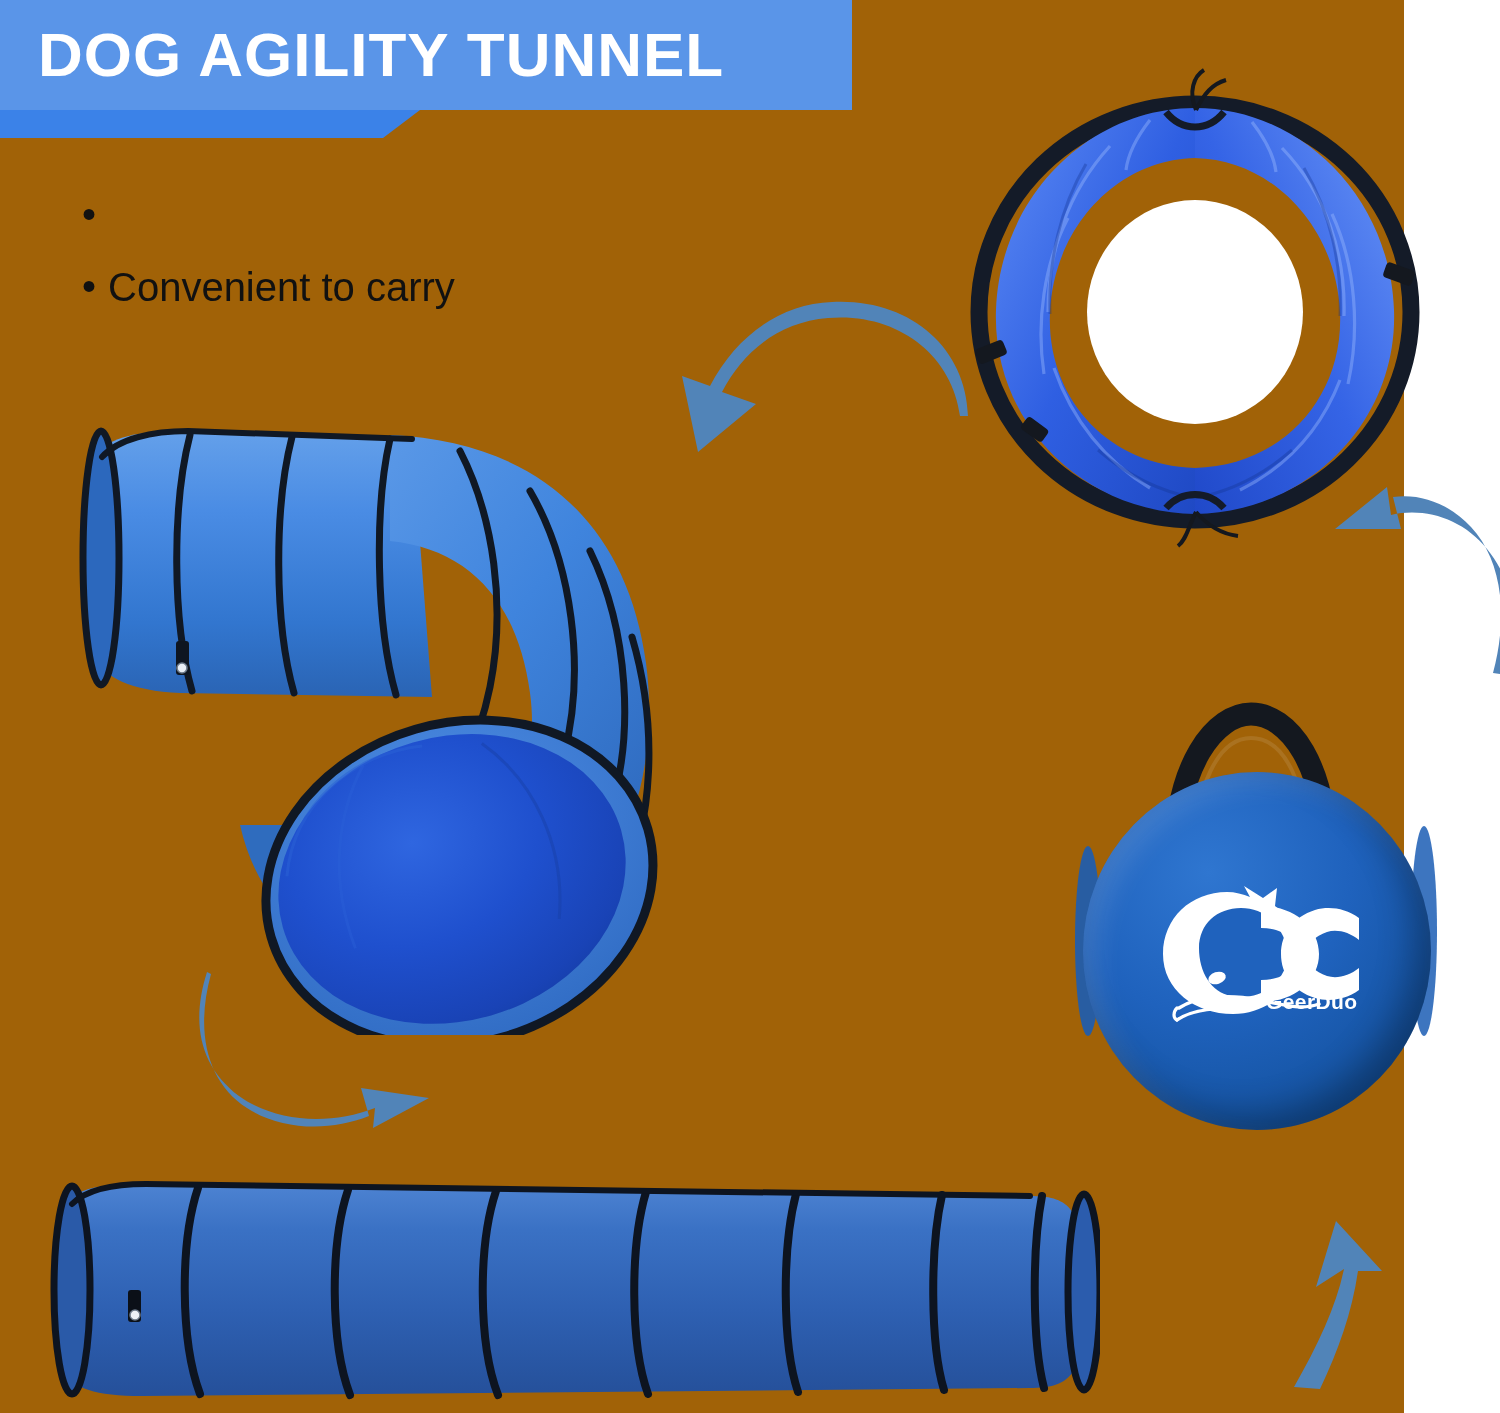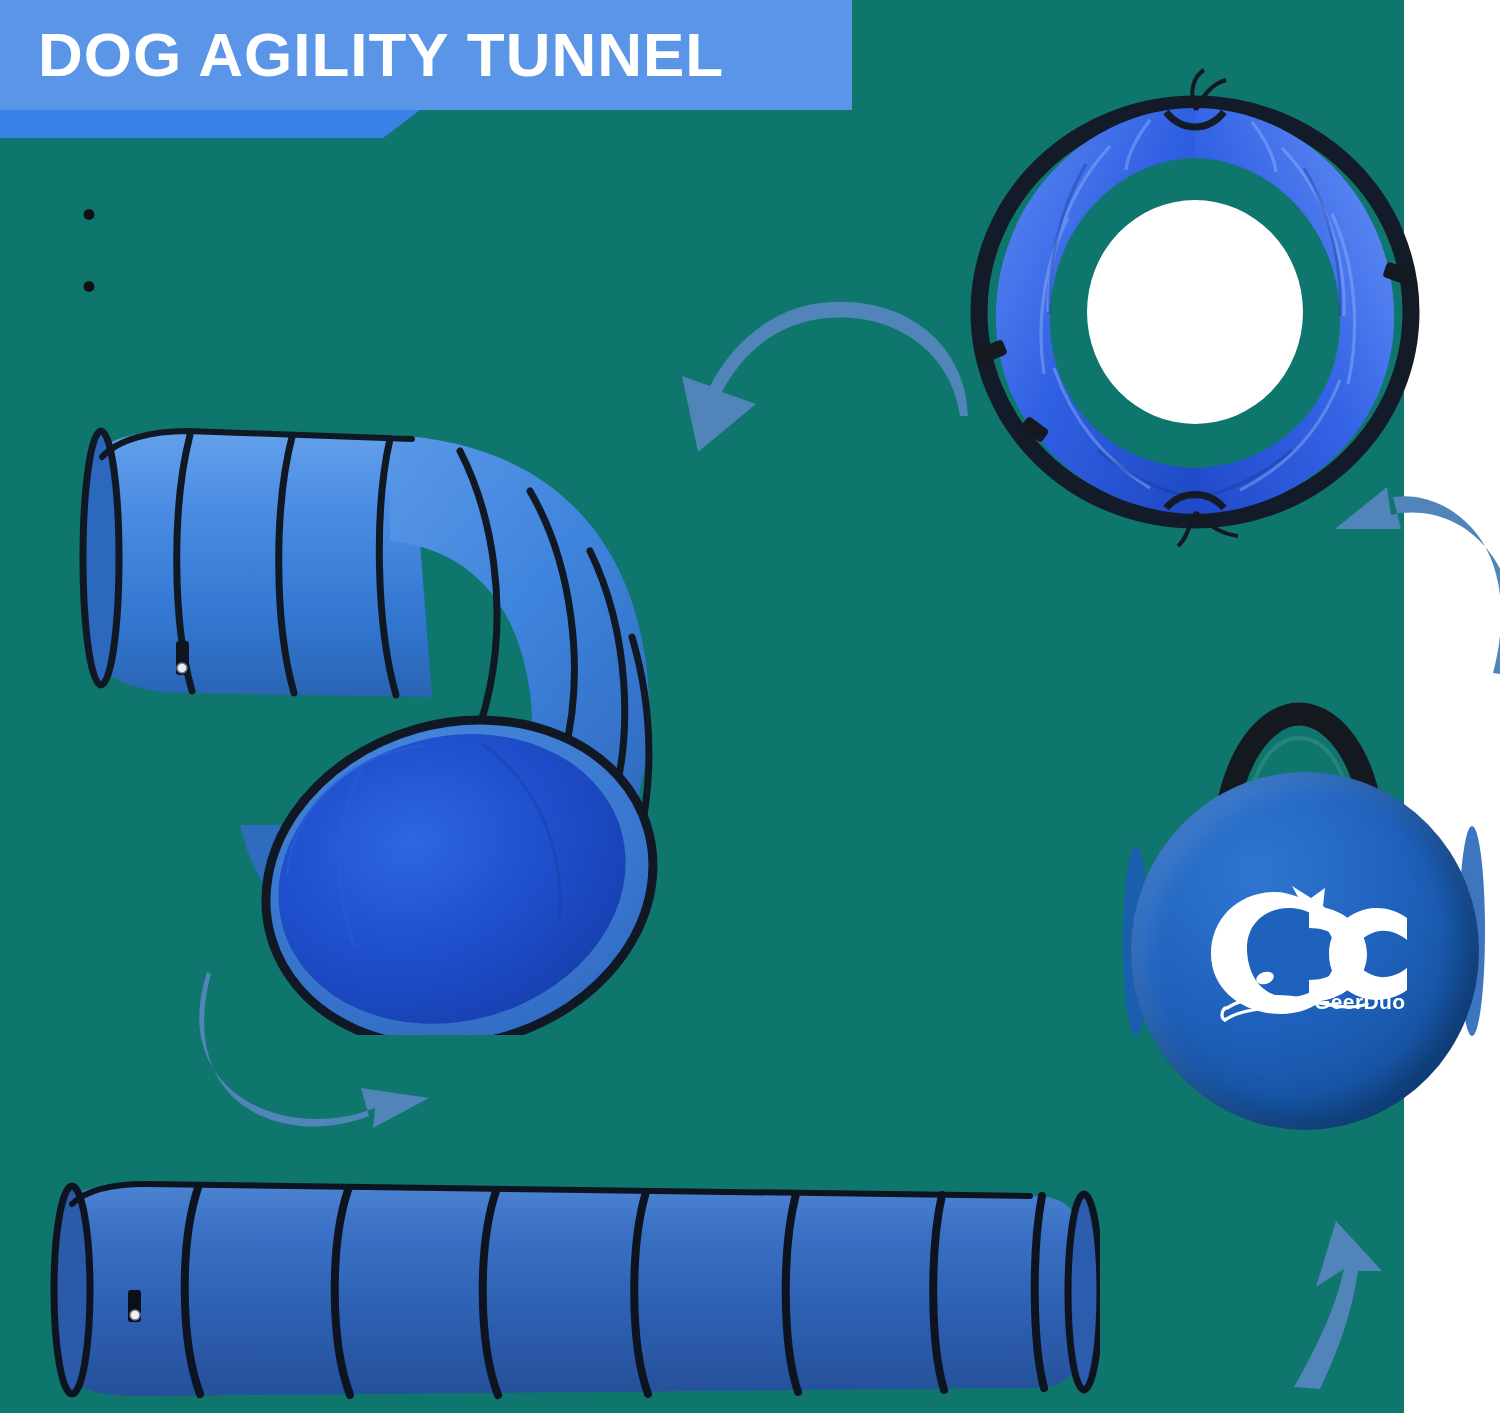--- a/index.html
+++ b/index.html
@@ -1,19 +1,19 @@
 <!DOCTYPE html>
 <html><head>
 <meta charset="utf-8">
 <style>
   html,body{margin:0;padding:0;background:#ffffff;}
   body{width:1500px;height:1413px;position:relative;overflow:hidden;
        font-family:"Liberation Sans","DejaVu Sans",sans-serif;}
 
-  #stage{position:absolute;inset:0;width:1404px;height:1413px;background:#0f766e;}
+  #stage{position:absolute;inset:0;width:1404px;height:1413px;background:#a16207;}
 
   
   .banner-main{position:absolute;left:0;top:0;width:852px;height:110px;
        background:#5a95e8;}
   .banner-strip{position:absolute;left:0;top:110px;width:420px;height:28px;
        background:#3b82e8;
        clip-path:polygon(0 0, 420px 0, 383px 28px, 0 28px);}
   .banner-title{position:absolute;left:38px;top:14px;width:790px;height:82px;
        color:#ffffff;font-size:62px;font-weight:bold;letter-spacing:1px;
        line-height:82px;white-space:nowrap;}
@@ -26,21 +26,21 @@
   .bullet-text{font-size:40px;line-height:46px;color:#111;}
 
   
   #curved-tunnel{position:absolute;left:60px;top:425px;width:800px;height:610px;}
   .ct-svg{position:absolute;left:0;top:0;width:800px;height:610px;}
 
   
   #folded-ring{position:absolute;left:960px;top:68px;width:470px;height:480px;}
 
   
-  #carry-bag{position:absolute;left:1095px;top:676px;width:400px;height:500px;}
+  #carry-bag{position:absolute;left:1047px;top:676px;width:400px;height:500px;}
   .bag-disc{position:absolute;left:36px;top:96px;width:348px;height:358px;
        border-radius:50%;
        background:
          radial-gradient(circle at 36% 28%, #2f76d0 0%, #1f62bd 42%, #14529f 78%, #0e4486 100%);
        box-shadow:inset -16px -14px 34px rgba(0,0,0,.30),
                   inset 14px 12px 26px rgba(255,255,255,.13);}
   .bag-rimL{position:absolute;left:28px;top:170px;width:26px;height:190px;
        border-radius:50%;background:#1b5db4;opacity:.9;}
   .bag-rimR{position:absolute;left:364px;top:150px;width:26px;height:210px;
        border-radius:50%;background:#1b5db4;opacity:.85;}
@@ -62,20 +62,21 @@
   <div class="banner-main"></div>
   <div class="banner-strip"></div>
   <div class="banner-title">DOG AGILITY TUNNEL</div>
 
   <div class="bullets">
     <div class="bullet-row">
       <span class="bullet-dot">•</span>
     </div>
     <div class="bullet-row">
       <span class="bullet-dot">•</span>
+      <span class="bullet-text">Convenient to carry</span>
     </div>
   </div>
 
   <div id="curved-tunnel">
     <svg class="ct-svg" viewBox="0 0 800 610">
       <defs>
         <linearGradient id="ctBody" x1="0" y1="0" x2="0" y2="1">
           <stop offset="0" stop-color="#64a0ea"></stop>
           <stop offset="0.30" stop-color="#4a8ce4"></stop>
           <stop offset="0.72" stop-color="#3276cf"></stop>

